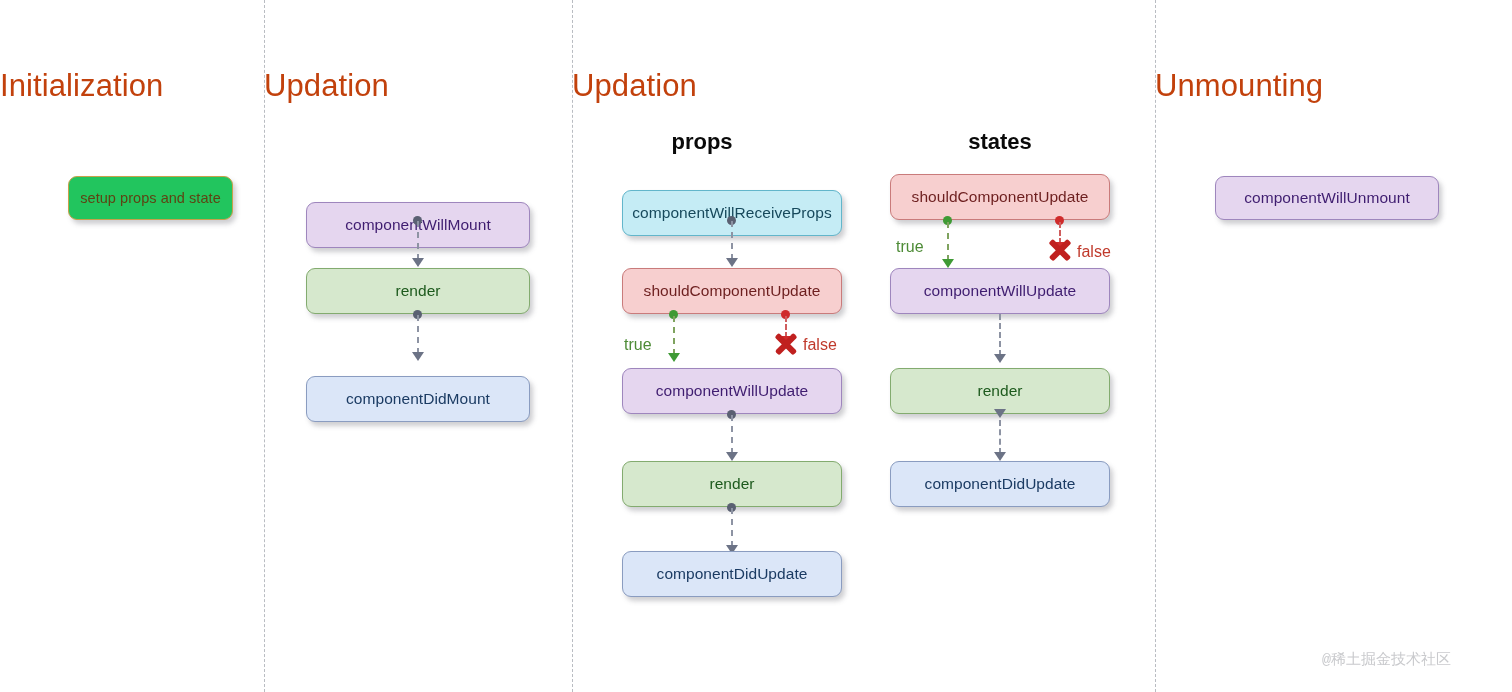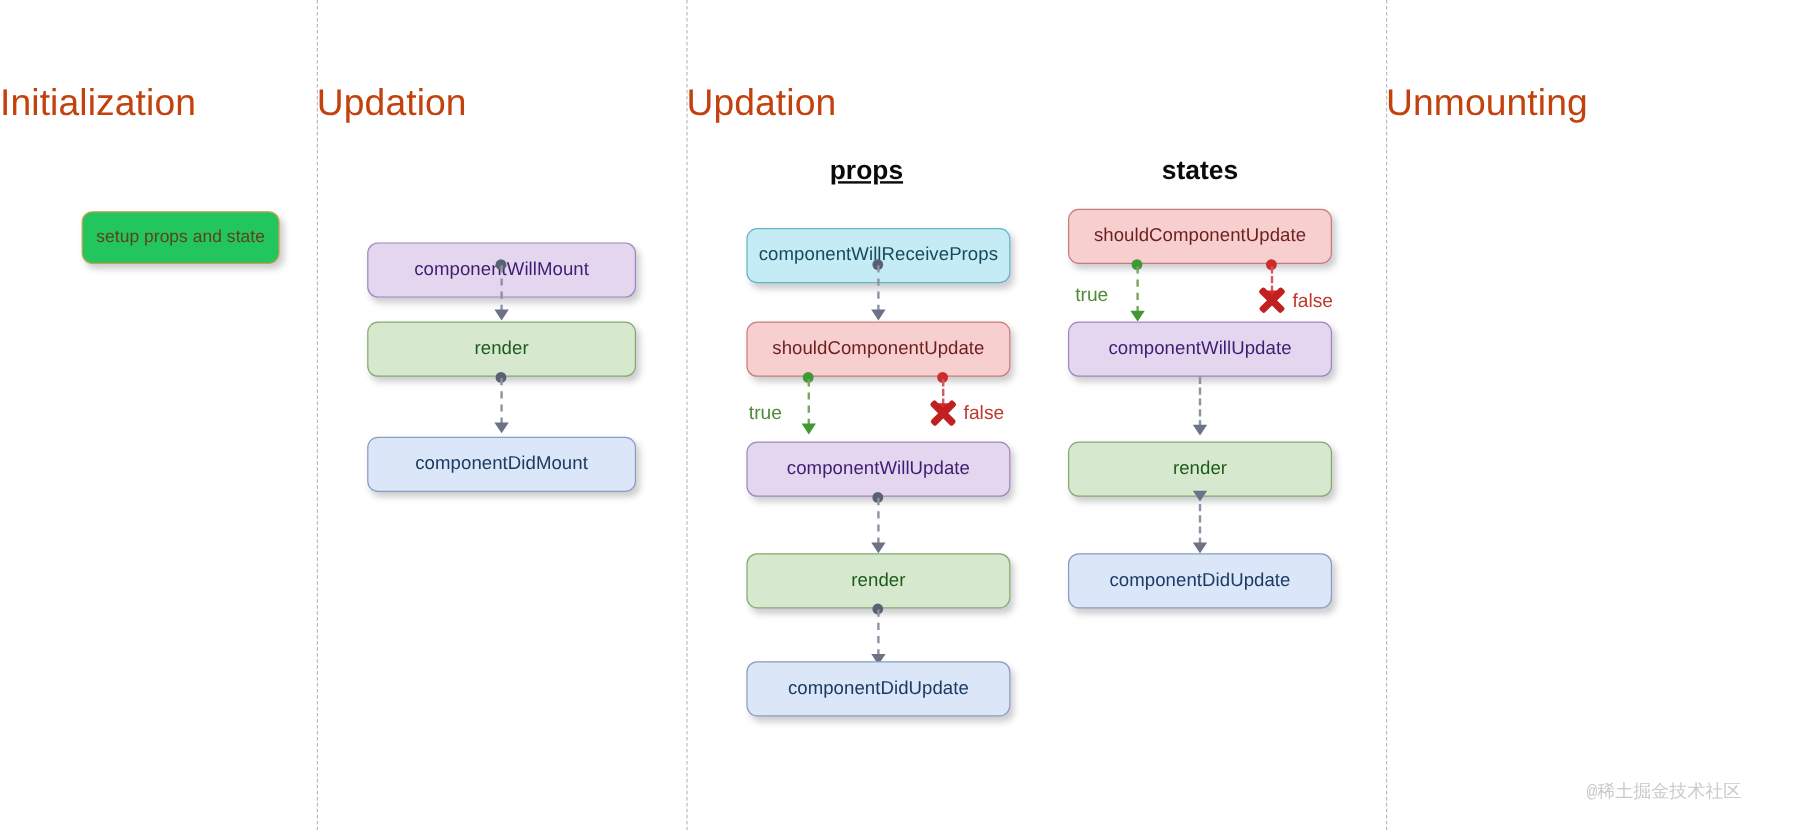--- a/index.html
+++ b/index.html
@@ -145,39 +145,39 @@
   <div class="divider" style="left:1155px;"></div>
 
   <div class="phase-title" style="left:0px; top:68px; width:264px;">Initialization</div>
 
   <div class="phase-title" style="left:264px; top:68px; width:308px;">Updation</div>
 
   <div class="phase-title" style="left:572px; top:68px; width:583px;">Updation</div>
 
   <div class="phase-title" style="left:1155px; top:68px; width:357px;">Unmounting</div>
 
-  <div class="sub-title" style="left:612px; top:129px; width:220px;text-decoration:underline;">props</div>
+  <div class="sub-title" style="left:592px; top:129px; width:220px;">props</div>
 
   <div class="sub-title" style="left:890px; top:129px; width:220px;">states</div>
 
   <div class="node n-orange" style="left:68px; top:176px; width:165px; height:44px; font-size:14.5px;">setup props and state</div>
 
   <div class="node n-purple" style="left:306px; top:174px; width:224px; height:46px;margin-top:28px;">componentWillMount</div>
 
   <div class="dot" style="left:413px; top:216px;"></div>
   <div class="conn" style="left:417px; top:221px; height:39px;"></div>
   <div class="arrow" style="left:412px; top:258px;"></div>
 
   <div class="node n-green" style="left:306px; top:268px; width:224px; height:46px;">render</div>
 
   <div class="dot" style="left:413px; top:310px;"></div>
   <div class="conn" style="left:417px; top:315px; height:39px;"></div>
   <div class="arrow" style="left:412px; top:352px;"></div>
 
-  <div class="node n-blue" style="left:306px; top:364px; width:224px; height:46px;">componentDidMount</div>
+  <div class="node n-blue" style="left:306px; top:376px; width:224px; height:46px;">componentDidMount</div>
 
   <div class="node n-cyan" style="left:622px; top:190px; width:220px; height:46px;">componentWillReceiveProps</div>
 
   <div class="dot" style="left:727px; top:216px;"></div>
   <div class="conn" style="left:731px; top:221px; height:39px;"></div>
   <div class="arrow" style="left:726px; top:258px;"></div>
 
   <div class="node n-pink" style="left:622px; top:268px; width:220px; height:46px;">shouldComponentUpdate</div>
 
   <div class="dot dot-green" style="left:669px; top:310px;"></div>
@@ -230,16 +230,17 @@
   <div class="arrow" style="left:994px; top:354px;"></div>
 
   <div class="node n-green" style="left:890px; top:368px; width:220px; height:46px;">render</div>
 
   <div class="arrow" style="left:994px; top:409px;"></div>
   <div class="conn" style="left:999px; top:420px; height:34px;"></div>
   <div class="arrow" style="left:994px; top:452px;"></div>
 
   <div class="node n-blue" style="left:890px; top:461px; width:220px; height:46px;">componentDidUpdate</div>
 
+  <div class="node n-purple" style="left:1215px; top:176px; width:224px; height:44px;">componentWillUnmount</div>
 
   <div class="watermark" style="left:1322px; top:650px;font-family:Liberation Mono, monospace;">@稀土掘金技术社区</div>
 
 </div>
 
 </body></html>

